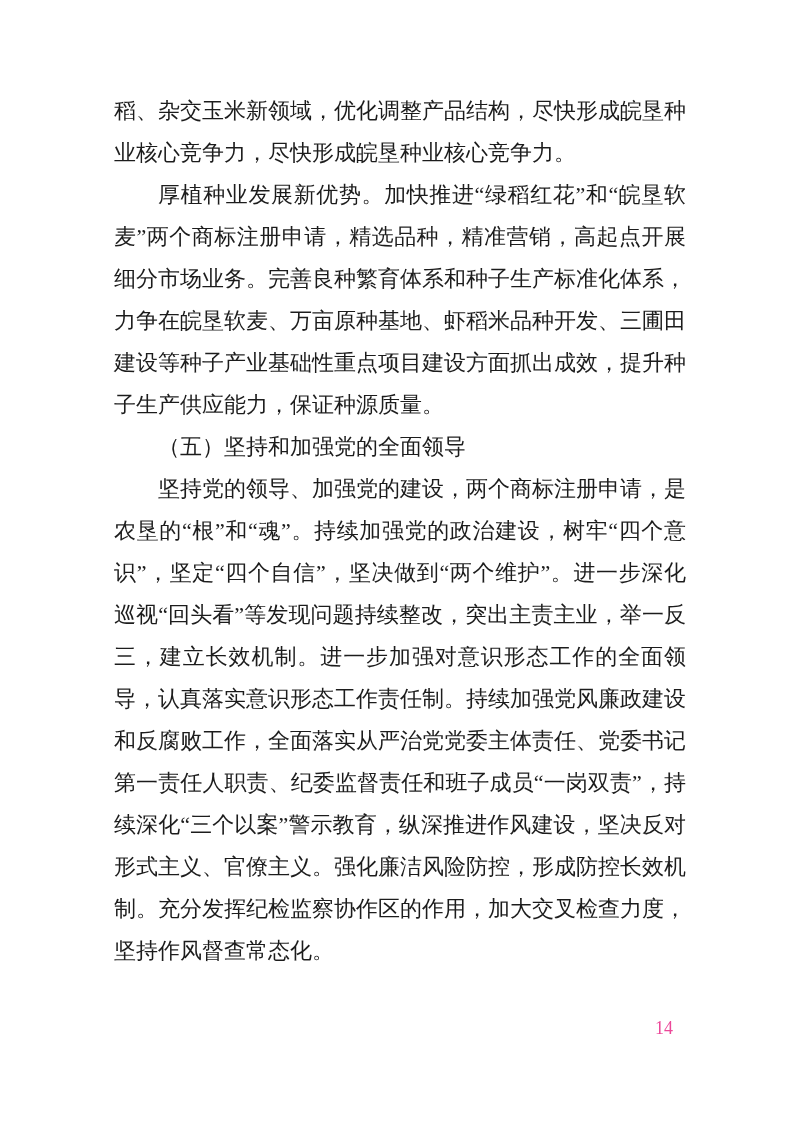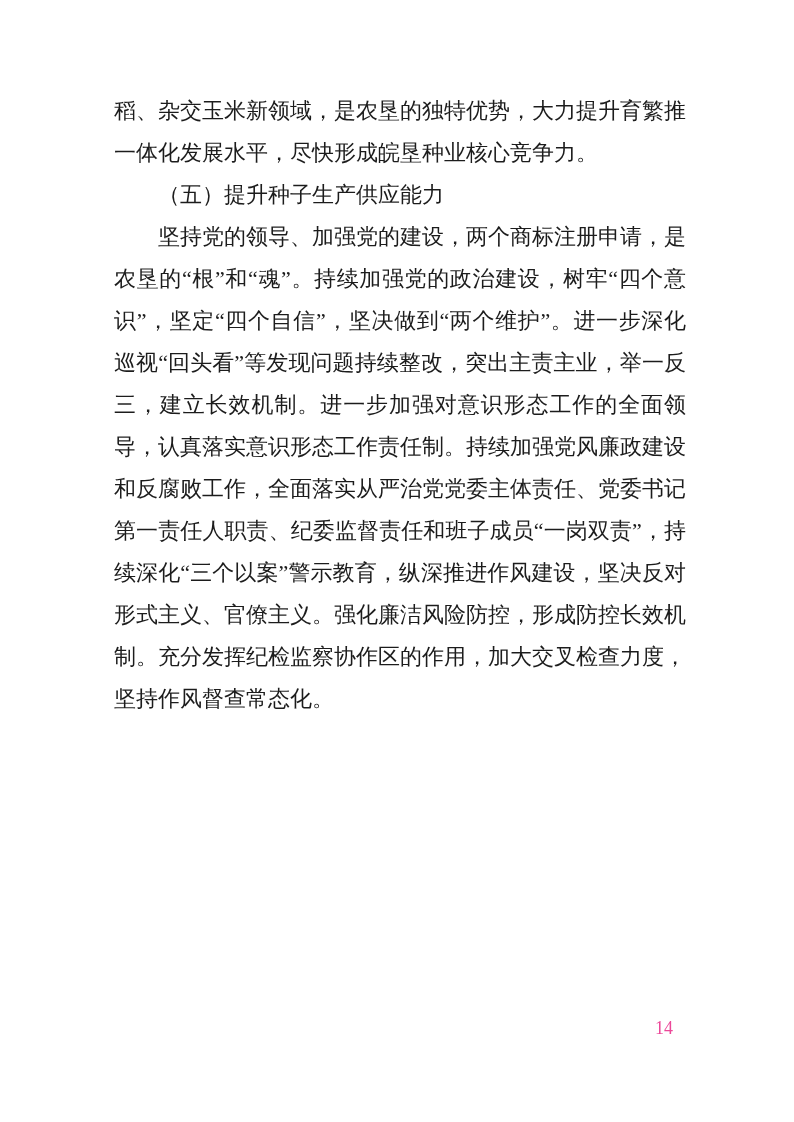--- a/index.html
+++ b/index.html
@@ -43,18 +43,19 @@
     line-height: 22px;
     color: #ec4899;
     font-family: "Liberation Serif", "DejaVu Serif", serif;
   }
 </style>
 </head>
 <body>
 
 <div class="page">
   <div class="content">
-    <p>稻、杂交玉米新领域，是农垦的独特优势，大力提升育繁推一体化发展水平，尽快形成皖垦种业核心竞争力。</p>
-    <p class="indent">（五）提升种子生产供应能力</p>
+    <p>稻、杂交玉米新领域，优化调整产品结构，尽快形成皖垦种业核心竞争力，尽快形成皖垦种业核心竞争力。</p>
+    <p class="indent">厚植种业发展新优势。加快推进“绿稻红花”和“皖垦软麦”两个商标注册申请，精选品种，精准营销，高起点开展细分市场业务。完善良种繁育体系和种子生产标准化体系，力争在皖垦软麦、万亩原种基地、虾稻米品种开发、三圃田建设等种子产业基础性重点项目建设方面抓出成效，提升种子生产供应能力，保证种源质量。</p>
+    <p class="indent">（五）坚持和加强党的全面领导</p>
     <p class="indent">坚持党的领导、加强党的建设，两个商标注册申请，是农垦的“根”和“魂”。持续加强党的政治建设，树牢“四个意识”，坚定“四个自信”，坚决做到“两个维护”。进一步深化巡视“回头看”等发现问题持续整改，突出主责主业，举一反三，建立长效机制。进一步加强对意识形态工作的全面领导，认真落实意识形态工作责任制。持续加强党风廉政建设和反腐败工作，全面落实从严治党党委主体责任、党委书记第一责任人职责、纪委监督责任和班子成员“一岗双责”，持续深化“三个以案”警示教育，纵深推进作风建设，坚决反对形式主义、官僚主义。强化廉洁风险防控，形成防控长效机制。充分发挥纪检监察协作区的作用，加大交叉检查力度，坚持作风督查常态化。</p>
   </div>
   <div class="footer-page-number">14</div>
 </div>
 
 </body></html>

